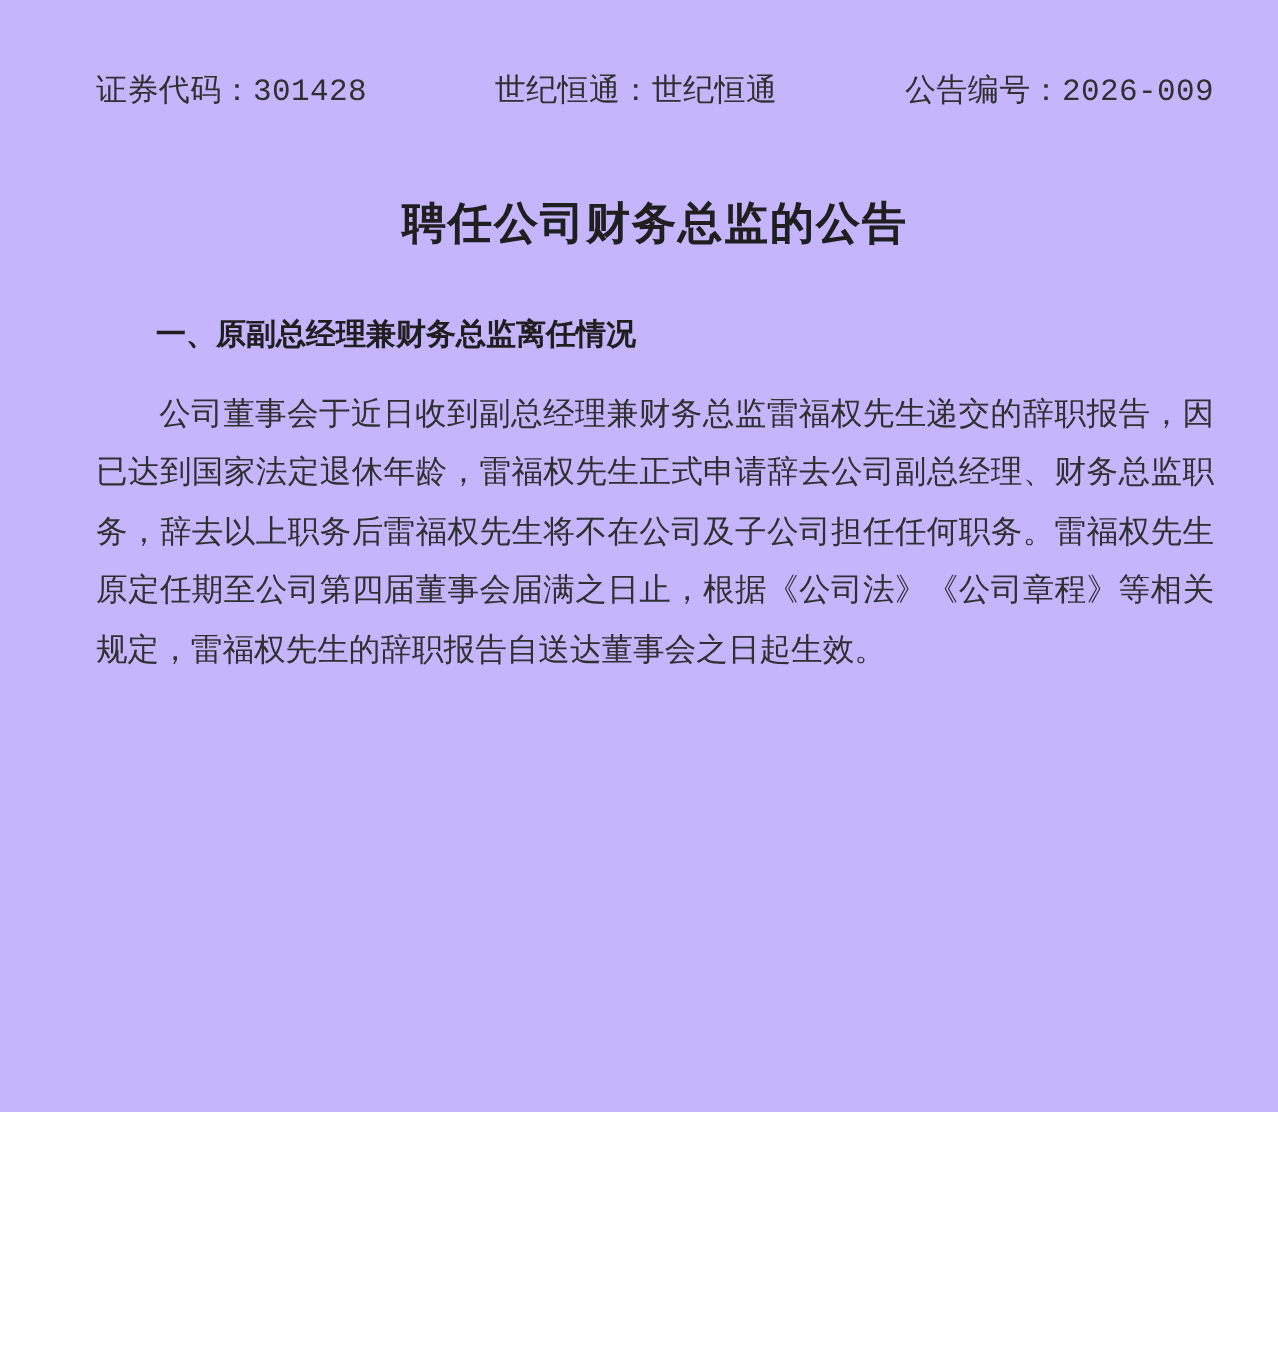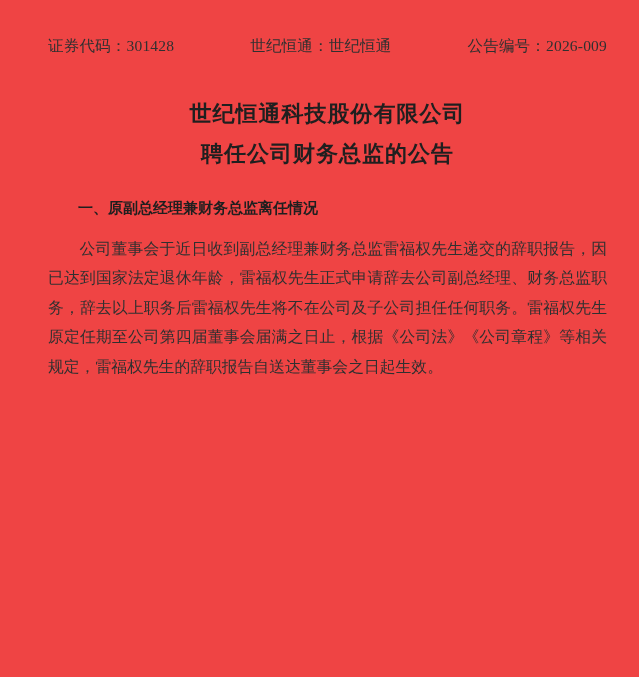--- a/index.html
+++ b/index.html
@@ -10,23 +10,24 @@
   body {
     width: 639px;
     height: 677px;
     overflow: hidden;
     font-family: "Liberation Serif", "DejaVu Serif", serif;
     color: #303030;
   }
   .page {
     box-sizing: border-box;
     width: 639px;
-    height: 677px;
+    height: 556px;
     padding: 36px 32px 0 48px;
-    background: #ef4444;
+    background: #c4b5fd;
+    font-family: Liberation Mono, monospace;
   }
   .header-row {
     display: flex;
     justify-content: space-between;
     align-items: baseline;
     font-size: 15.5px;
     line-height: 20px;
     white-space: nowrap;
   }
   .header-item { letter-spacing: 0.2px; }
@@ -74,21 +75,20 @@
 
 <div class="page">
 
   <div class="header-row">
     <span class="header-item"><span>证券代码：</span><span>301428</span></span>
     <span class="header-item"><span>世纪恒通：</span><span>世纪恒通</span></span>
     <span class="header-item"><span>公告编号：</span><span>2026-009</span></span>
   </div>
 
   <div class="titles">
-    <h1 class="doc-title">世纪恒通科技股份有限公司</h1>
     <h1 class="doc-title">聘任公司财务总监的公告</h1>
   </div>
 
 
 
   <p class="section-heading">一、原副总经理兼财务总监离任情况</p>
 
   <p class="body-para">公司董事会于近日收到副总经理兼财务总监雷福权先生递交的辞职报告，因已达到国家法定退休年龄，雷福权先生正式申请辞去公司副总经理、财务总监职务，辞去以上职务后雷福权先生将不在公司及子公司担任任何职务。雷福权先生原定任期至公司第四届董事会届满之日止，根据《公司法》《公司章程》等相关规定，雷福权先生的辞职报告自送达董事会之日起生效。</p>
 
 </div>

